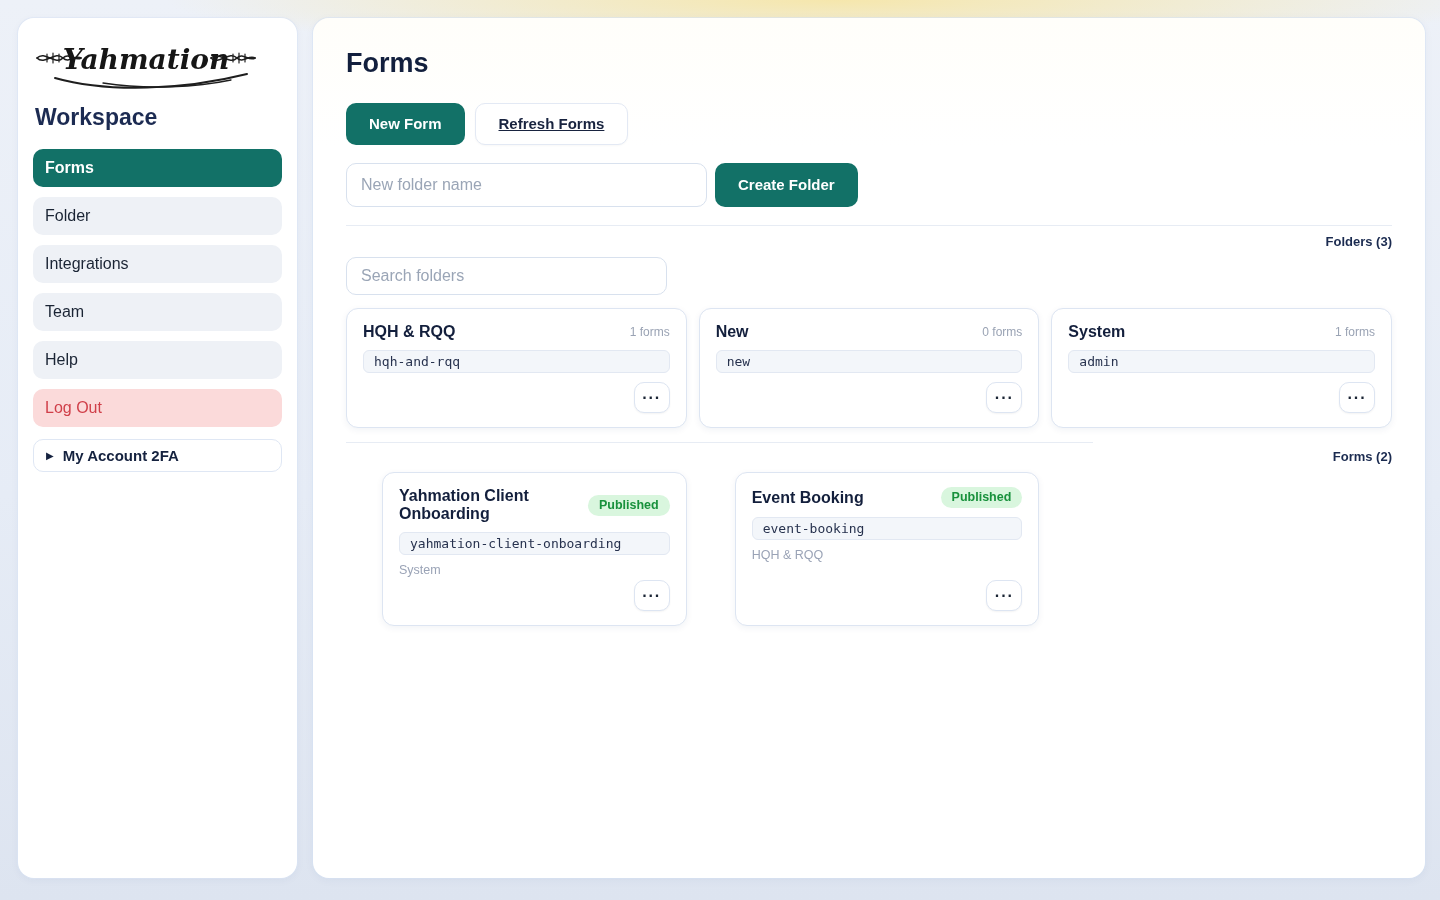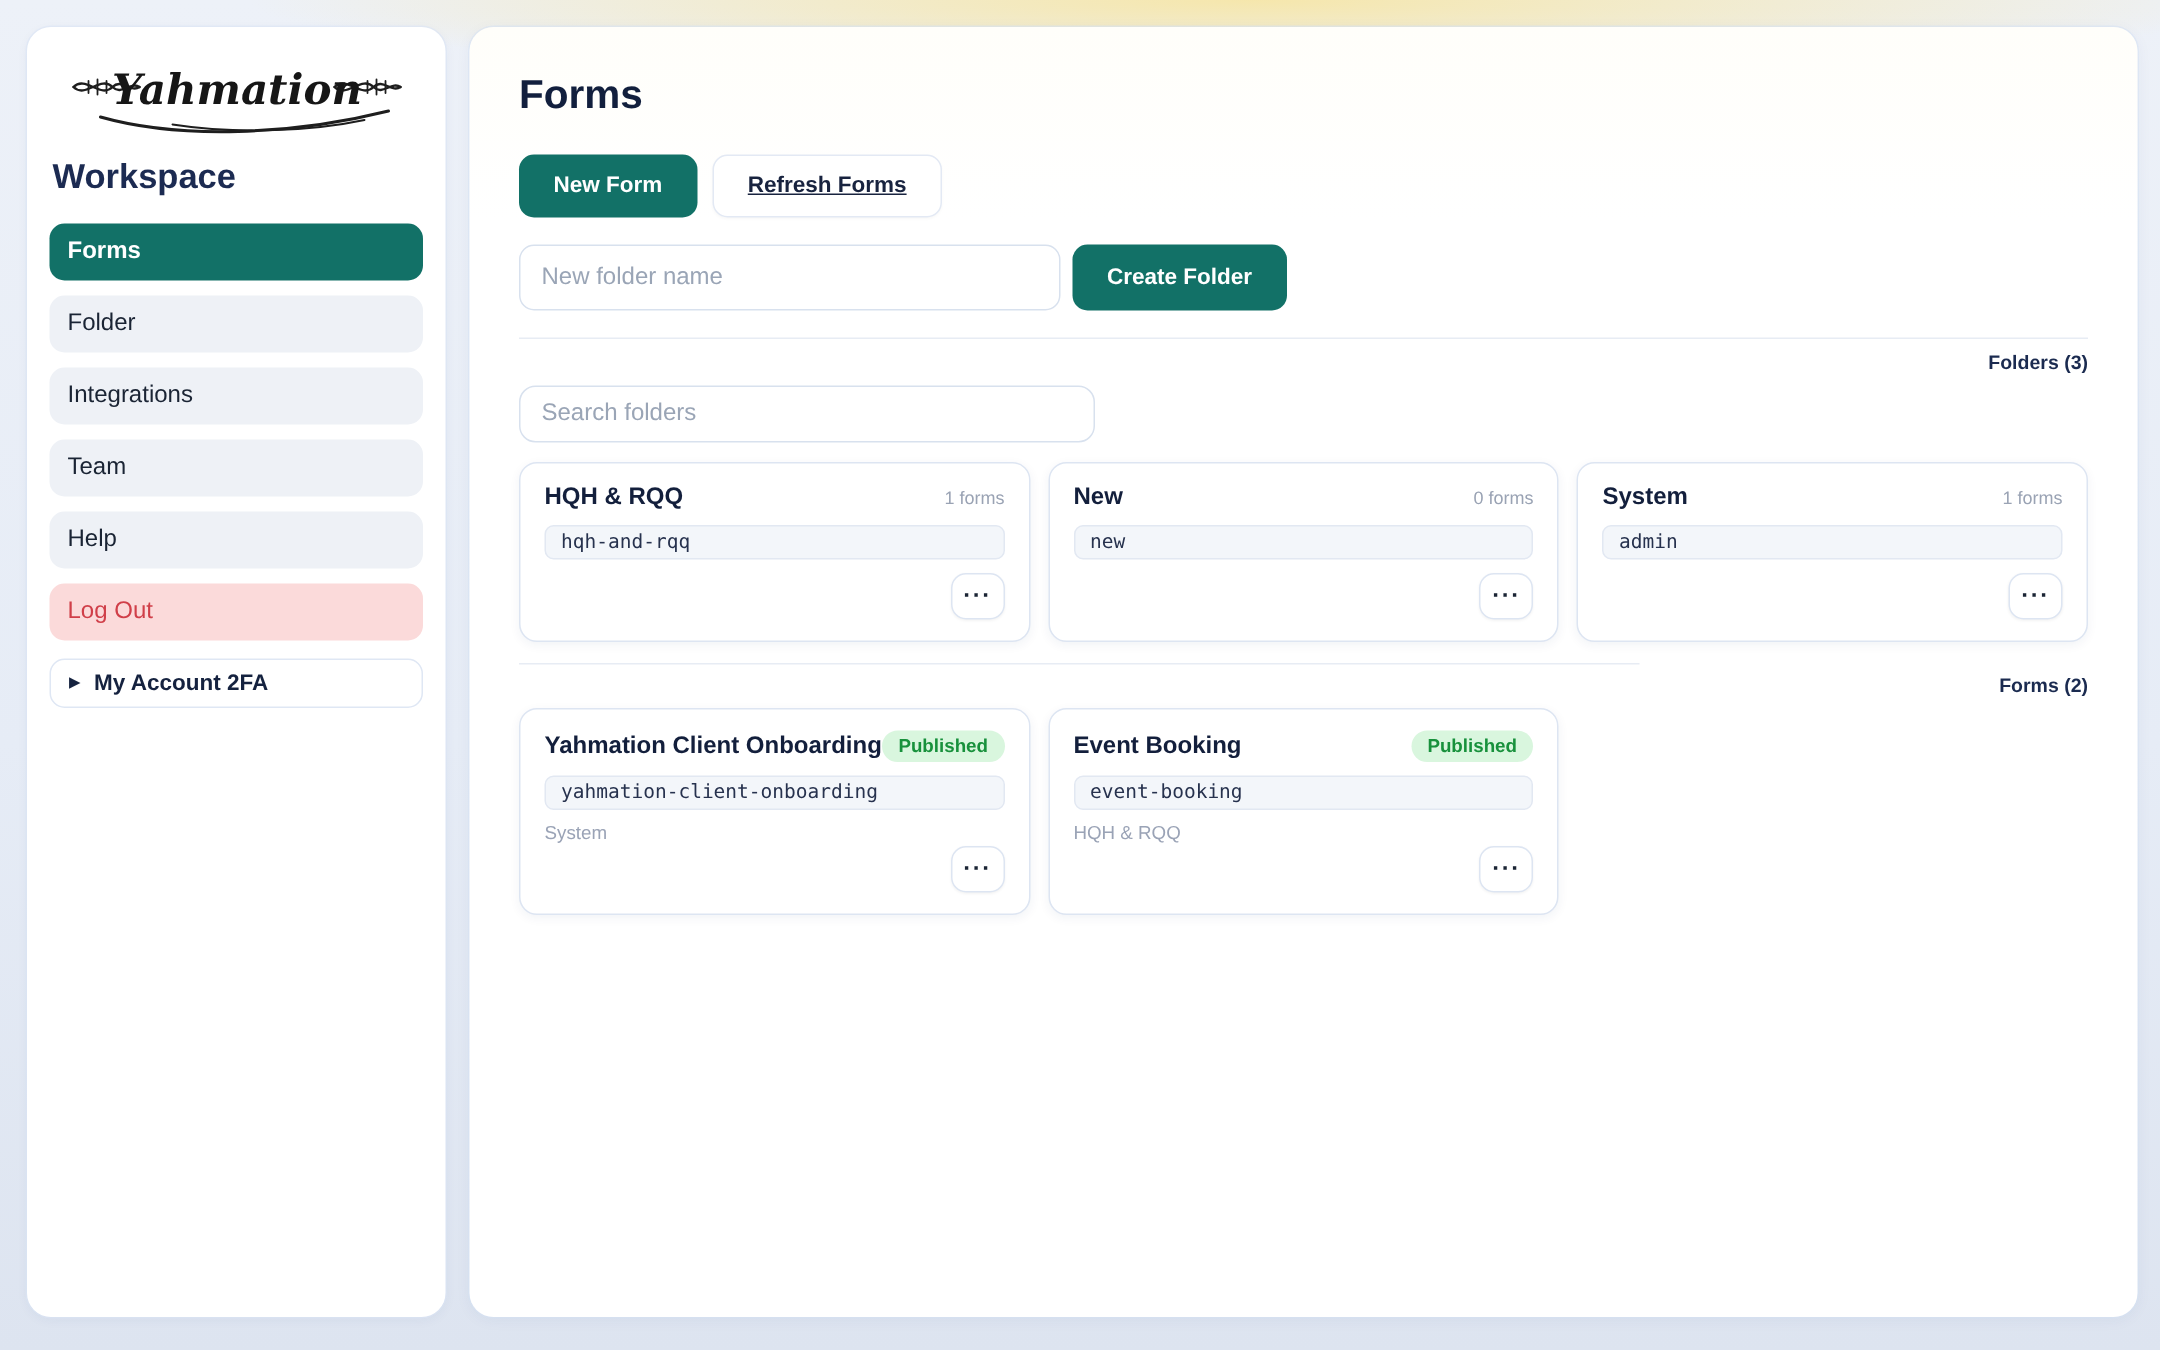--- a/index.html
+++ b/index.html
@@ -12,21 +12,21 @@
       linear-gradient(180deg,#edf1f8 0%,#e6ecf6 55%,#dde4f0 100%);
     position:relative; overflow:hidden;
   }
 
   
   .sidebar {
     position:absolute; left:18px; top:18px; width:279px; height:860px;
     background:#fff; border-radius:16px; padding:14px 15px;
     box-shadow:0 0 0 1px rgba(218,228,245,.6), 0 2px 8px rgba(30,60,120,.05);
   }
-  .logo { display:flex; justify-content:center; padding:4px 0 2px; }
+  .logo { display:flex; padding:4px 0 2px; }
   .ws-title { font-size:23px; font-weight:700; color:#1c2b52; margin:8px 2px 18px; }
   .nav-item {
     display:block; width:100%; text-align:left;
     padding:10px 12px; margin-bottom:10px; border:none; border-radius:10px;
     background:#eef1f6; color:#1a2434; font-size:16px; font-weight:500;
     font-family:inherit; cursor:pointer;
   }
   .nav-item.active { background:#127167; color:#fff; font-weight:600; }
   .nav-item.logout { background:#fbdada; color:#d03f49; }
   .account-toggle {
@@ -59,30 +59,30 @@
     border:1px solid #d8e1ee; border-radius:10px; background:#fff;
     padding:0 14px; font-size:16px; font-family:inherit; color:#1a2434; height:44px;
   }
   .text-input::placeholder { color:#9aa5b6; }
   .folder-name-input { width:361px; }
 
   .divider { border:none; border-top:1px solid #e7ecf4; margin:18px 0 8px; }
   .divider.short { width:747px; margin:14px 0 6px; }
 
   .section-label { font-size:13px; font-weight:700; color:#1b2b50; margin:0 0 8px;text-align:right; }
-  .search-folders-input { width:384px; height:38px; display:block; margin-bottom:13px;border-radius:11px; }
+  .search-folders-input { width:321px; height:38px; display:block; margin-bottom:13px; }
 
   .grid { display:grid; grid-template-columns:repeat(3,1fr); gap:12px; }
   .card {
     background:#fff; border:1px solid #dde5f2; border-radius:12px;
     padding:14px 16px; display:flex; flex-direction:column;
     box-shadow:0 2px 7px rgba(25,50,110,.06);
   }
   .folder-card { height:120px; }
-  .form-card   { height:138px; }
+  .form-card   { height:154px;margin-left:36px; }
   .card-head { display:flex; justify-content:space-between; align-items:center; }
   .card-title { font-size:16px; font-weight:700; color:#131f3c; }
   .card-count { font-size:12px; color:#9aa3b4; }
   .badge {
     background:#d9f6de; color:#18913c; font-size:12.5px; font-weight:600;
     border-radius:999px; padding:3px 11px; line-height:1.2;text-align:right;
   }
   .slug {
     margin-top:9px; background:#f3f6fa; border:1px solid #e2e8f2; border-radius:6px;
     padding:3px 10px; font-family:"DejaVu Sans Mono","Liberation Mono",monospace;

